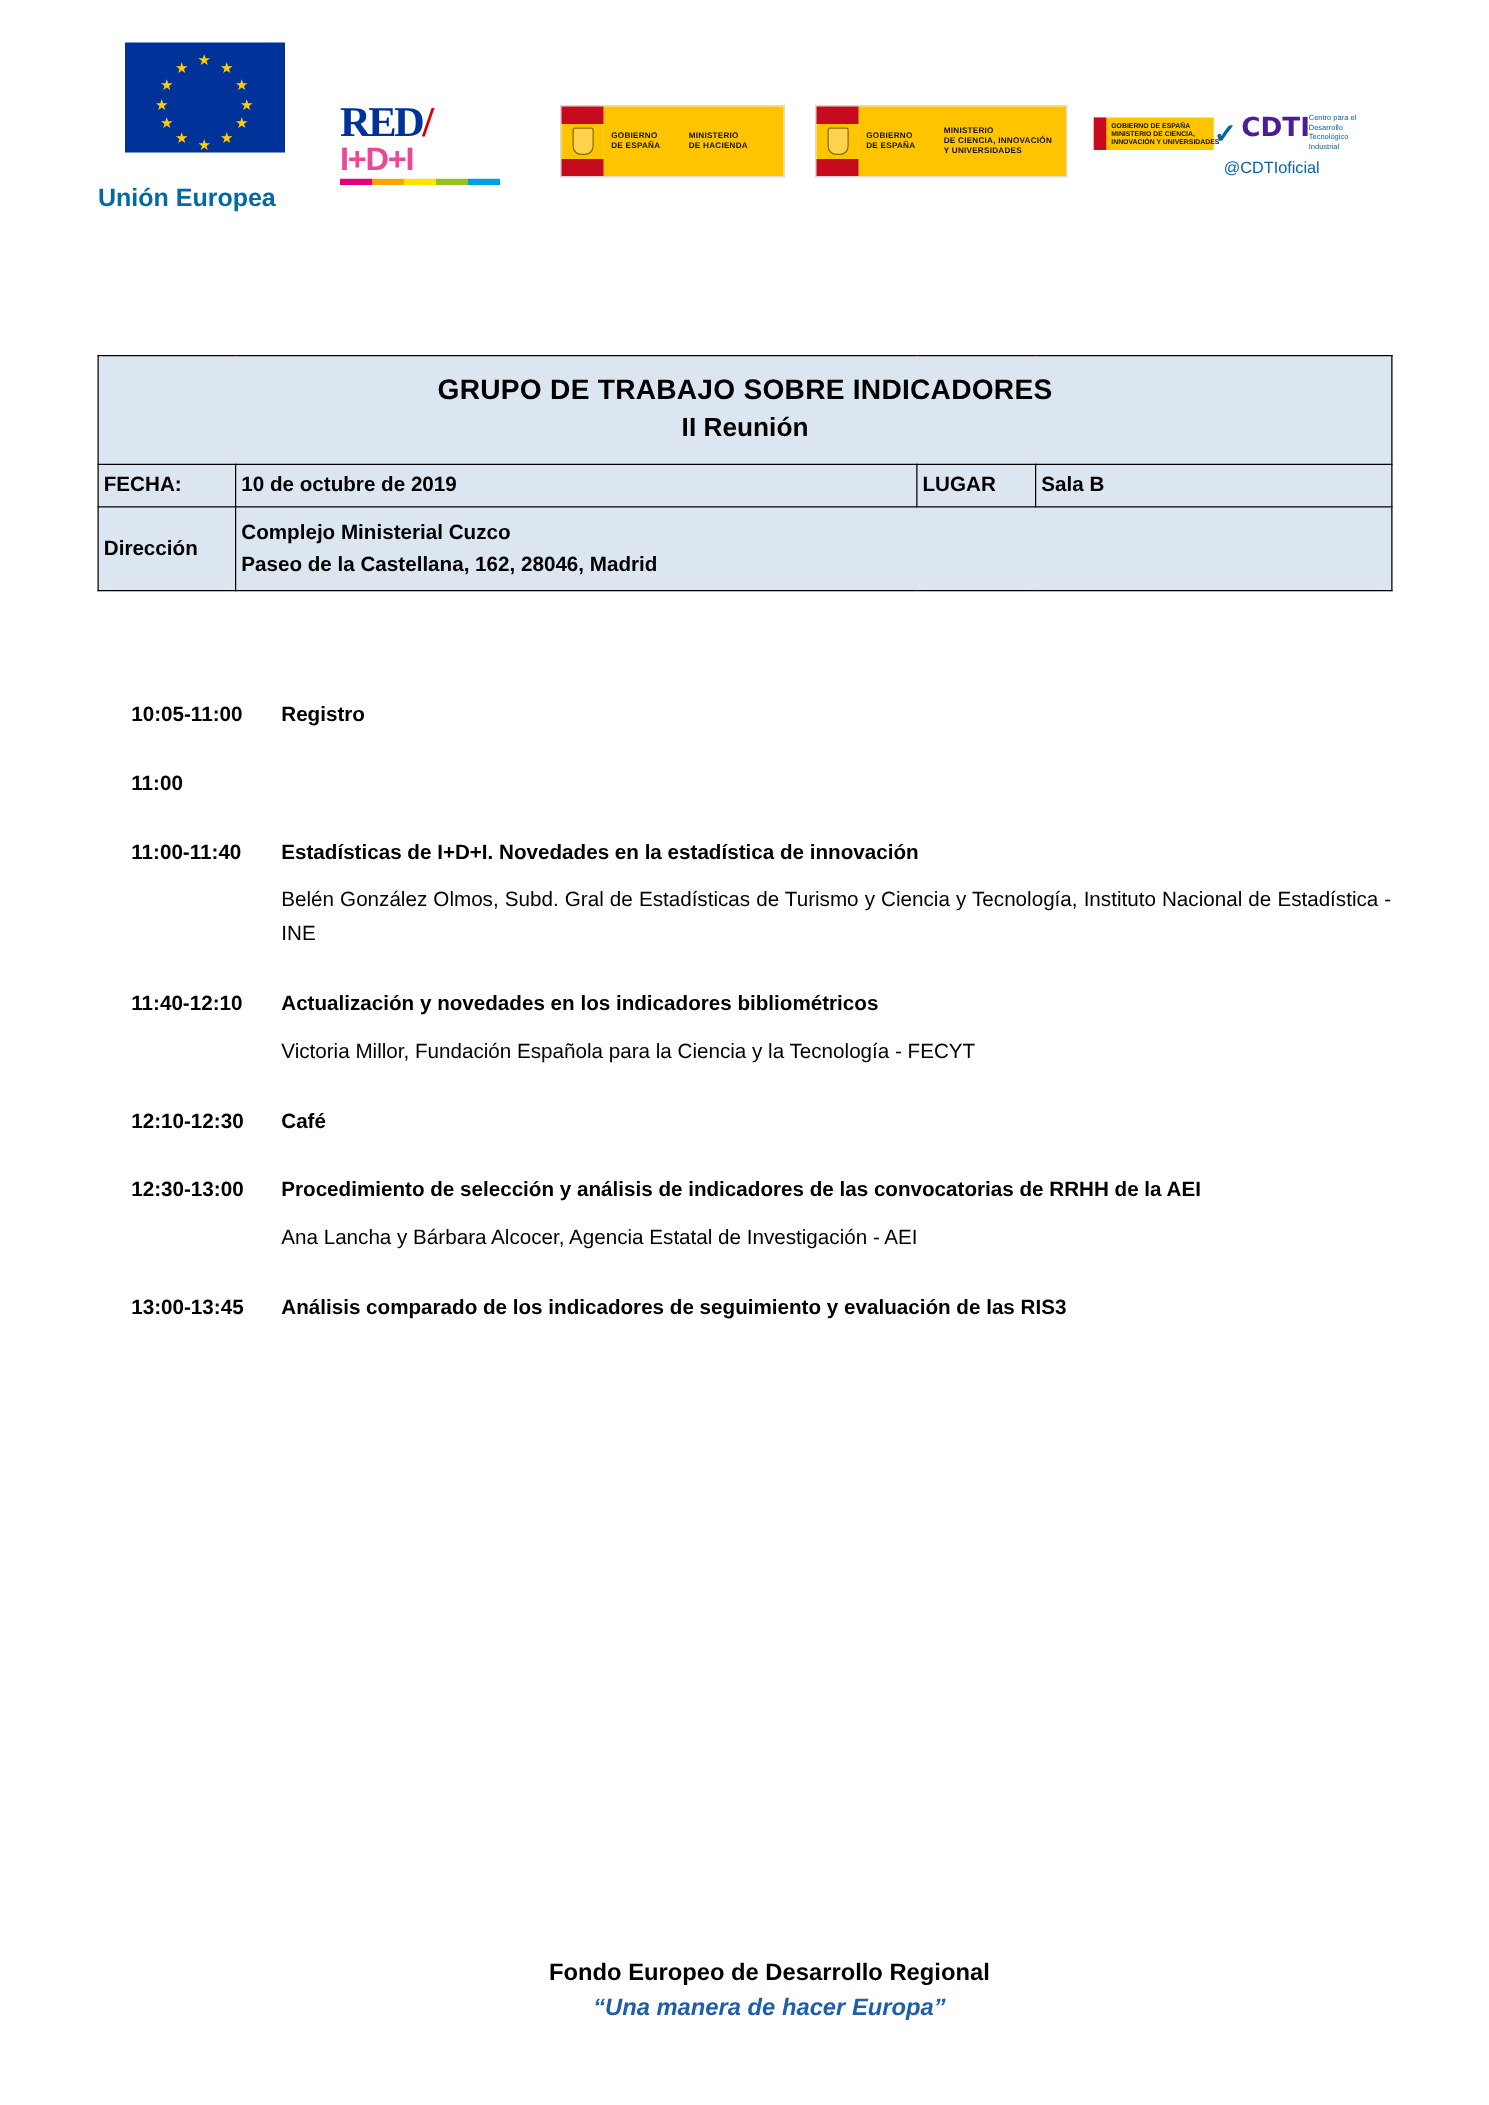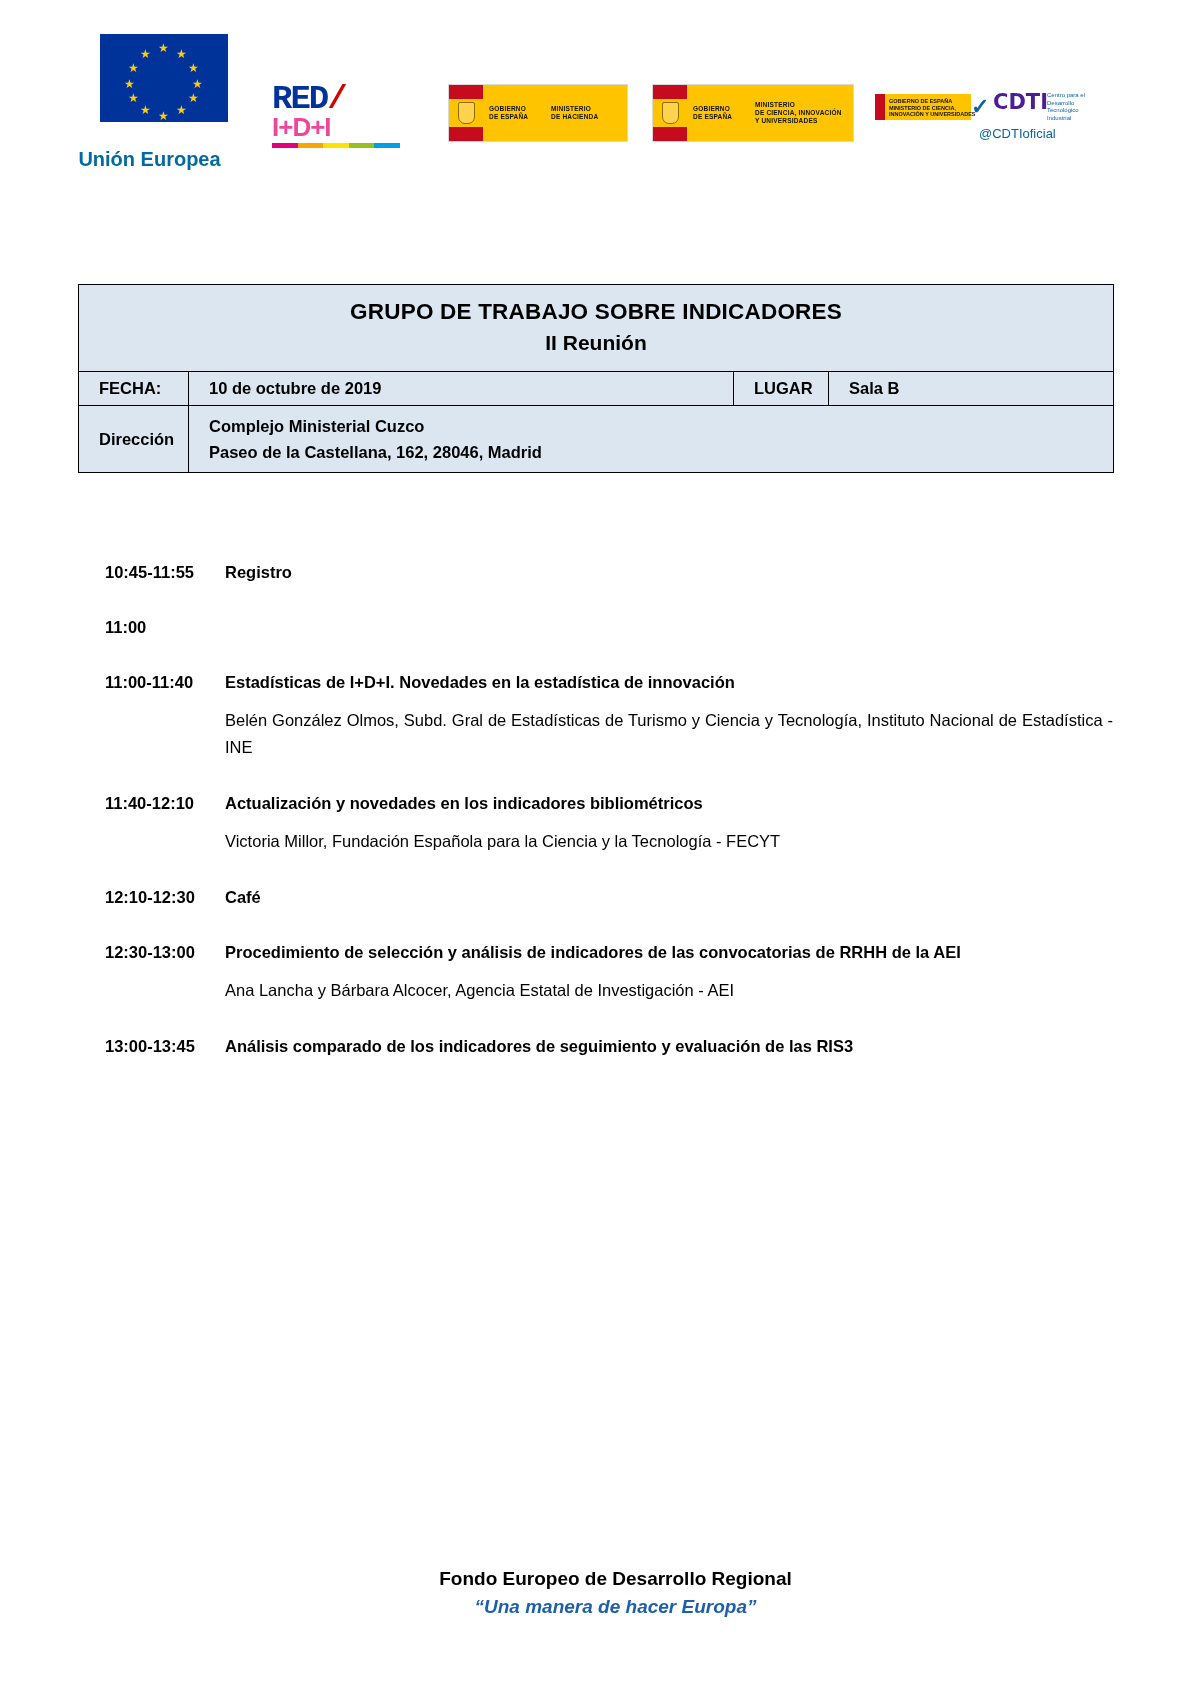--- a/index.html
+++ b/index.html
@@ -56,21 +56,21 @@
   }
 
   
   .red-logo {
     left: 272px;
     top: 58px;
     width: 128px;
     height: 60px;
   }
   .red-text {
-    font-family: Liberation Mono, monospace;
+    font-family: Liberation Serif, serif;
     font-weight: bold;
     font-size: 34px;
     letter-spacing: -2px;
     color: #003399;
     line-height: 30px;
   }
   .red-text .slash { color: #d40000; }
   .red-sub {
     font-size: 26px;
     font-weight: bold;
@@ -209,21 +209,21 @@
     position: absolute;
     left: 78px;
     top: 284px;
     width: 1035px;
     border-collapse: collapse;
     table-layout: fixed;
   }
   .info-table td {
     border: 1px solid #000000;
     background: #dce6f1;
-    padding: 7px 20px;
+    padding: 7px 4px;
     font-size: 16.5px;
     font-weight: bold;
     color: #000;
     vertical-align: middle;
   }
   .title-cell {
     text-align: center;
     padding: 14px 10px 16px 10px !important;
   }
   .title-main {
@@ -379,21 +379,21 @@
         <div class="addr-line">Complejo Ministerial Cuzco</div>
         <div class="addr-line">Paseo de la Castellana, 162, 28046, Madrid</div>
       </td>
     </tr>
   </tbody>
 </table>
 
 <div class="agenda">
 
   <div class="agenda-item">
-    <div class="agenda-time">10:45-11:55</div>
+    <div class="agenda-time">10:05-11:00</div>
     <div class="agenda-body">
       <div class="agenda-title">Registro</div>
     </div>
   </div>
 
   <div class="agenda-item">
     <div class="agenda-time">11:00</div>
   </div>
 
   <div class="agenda-item">

